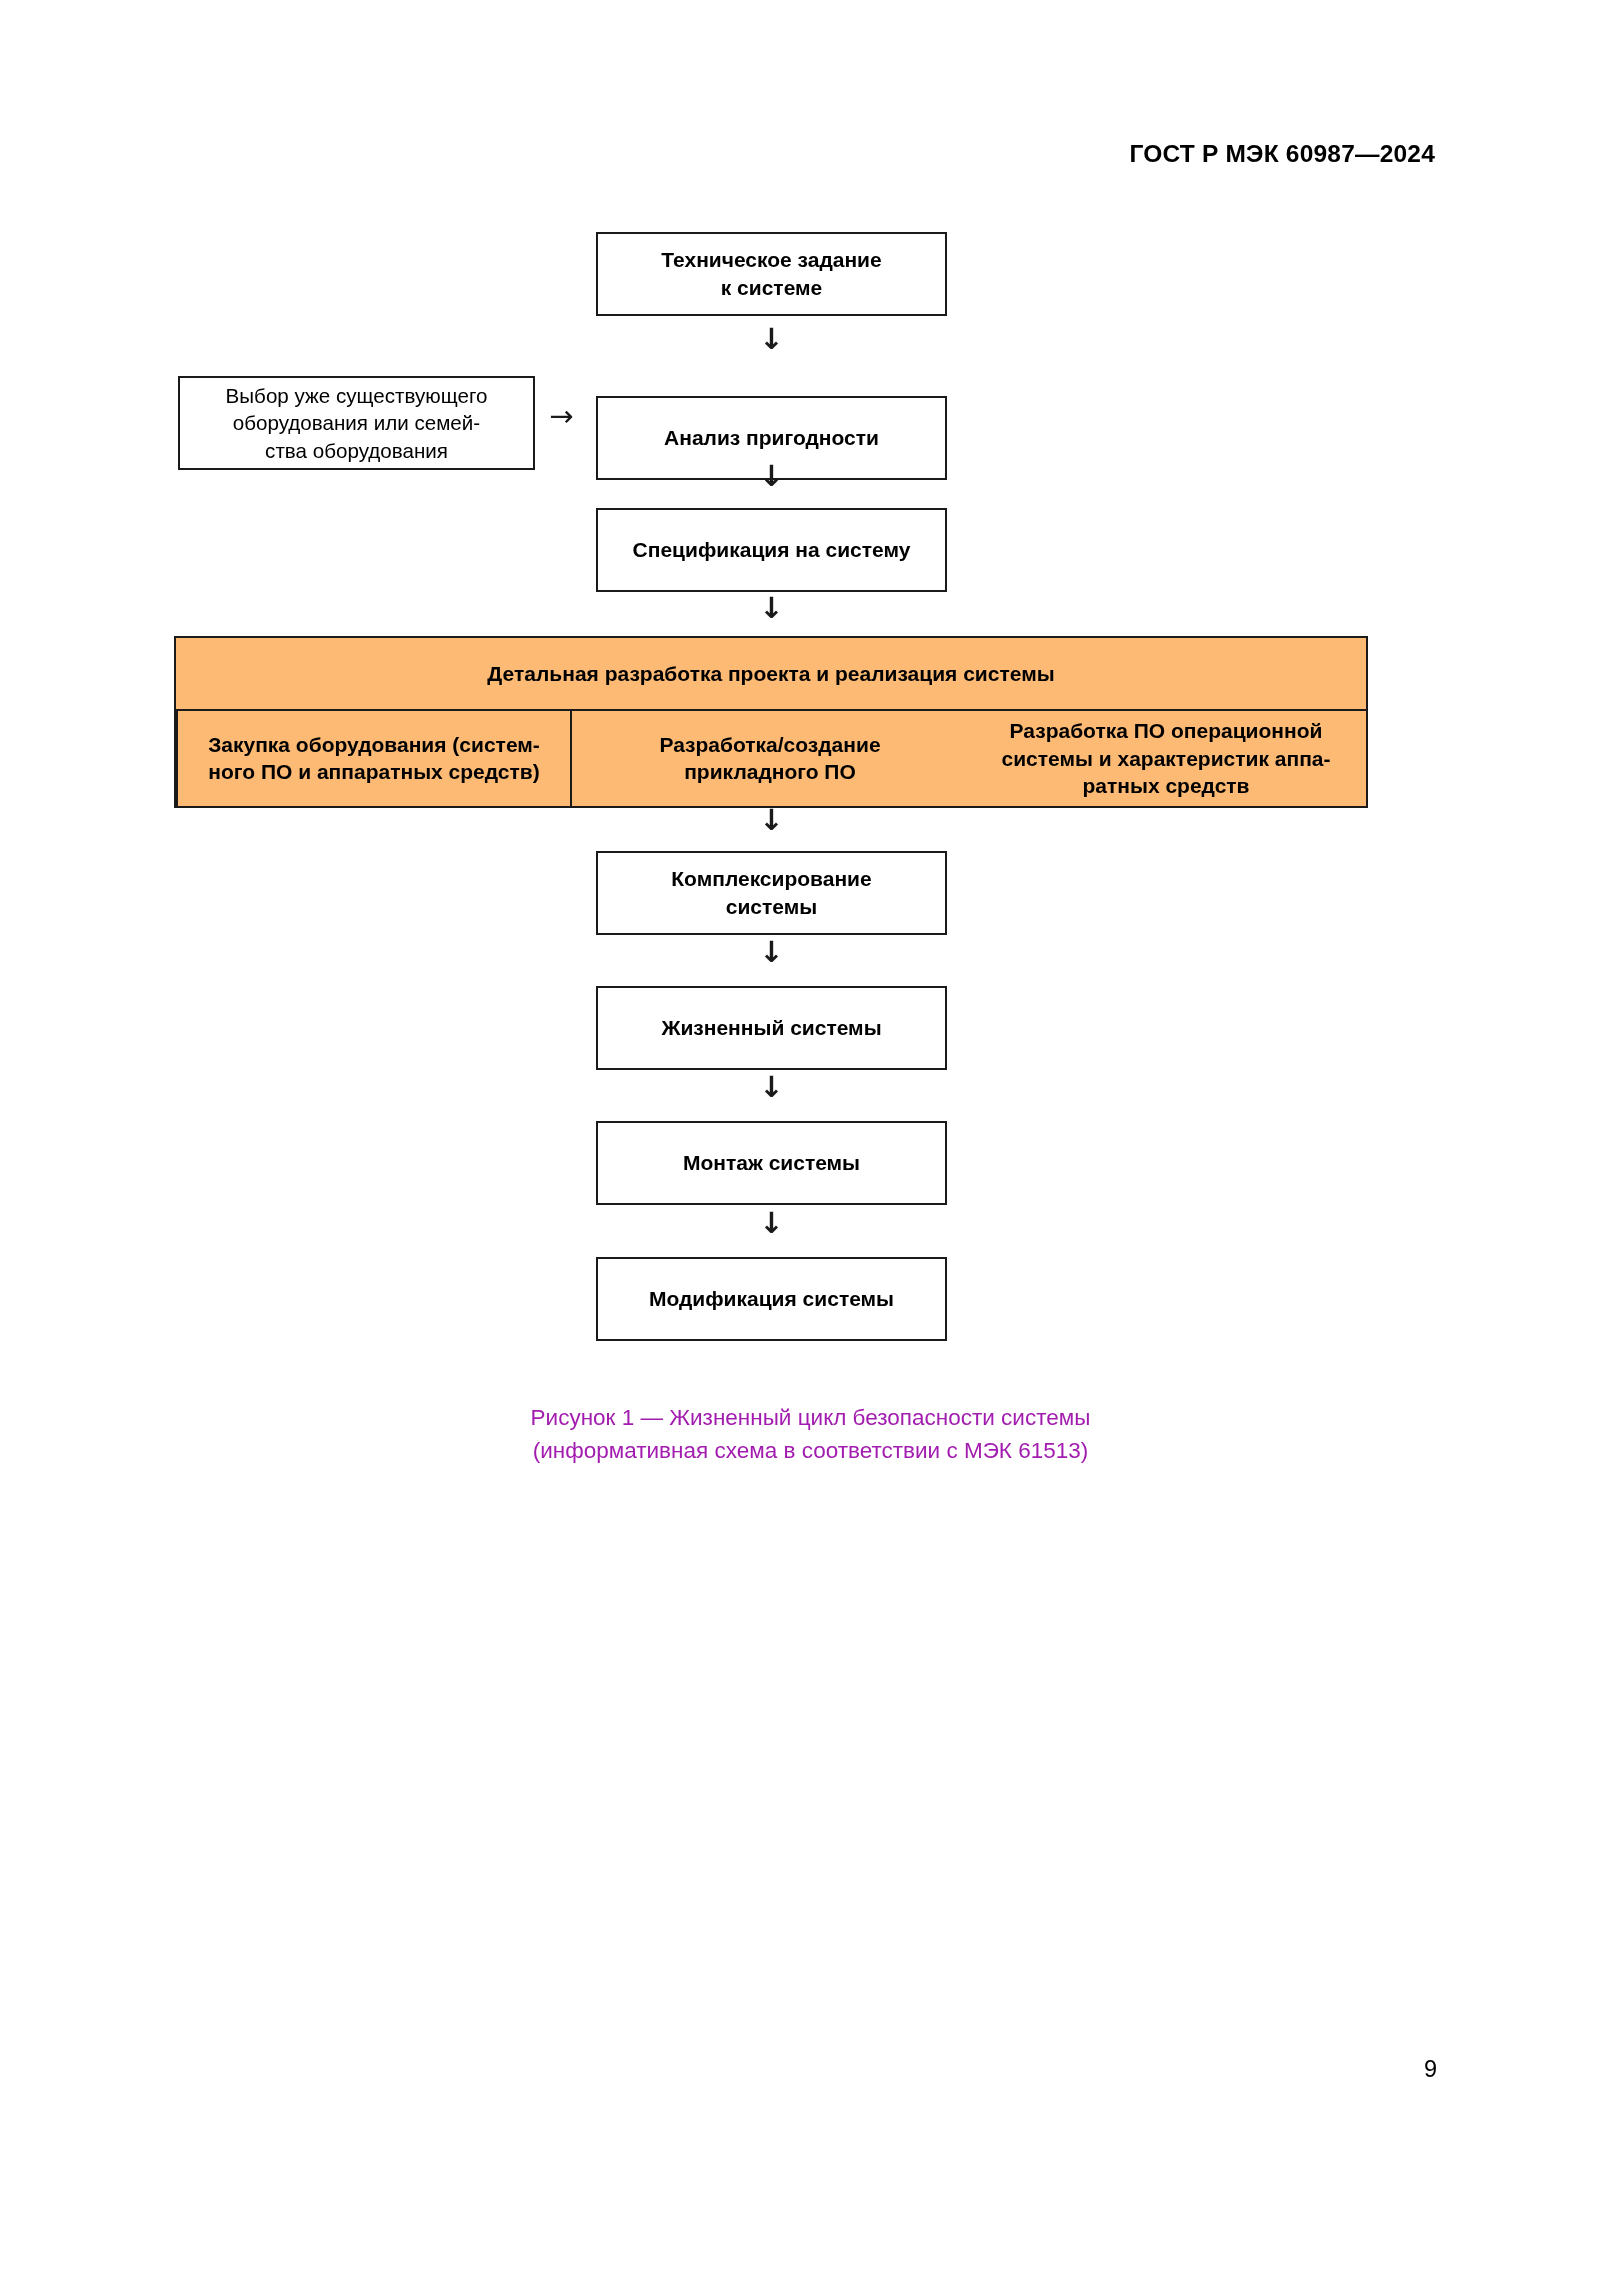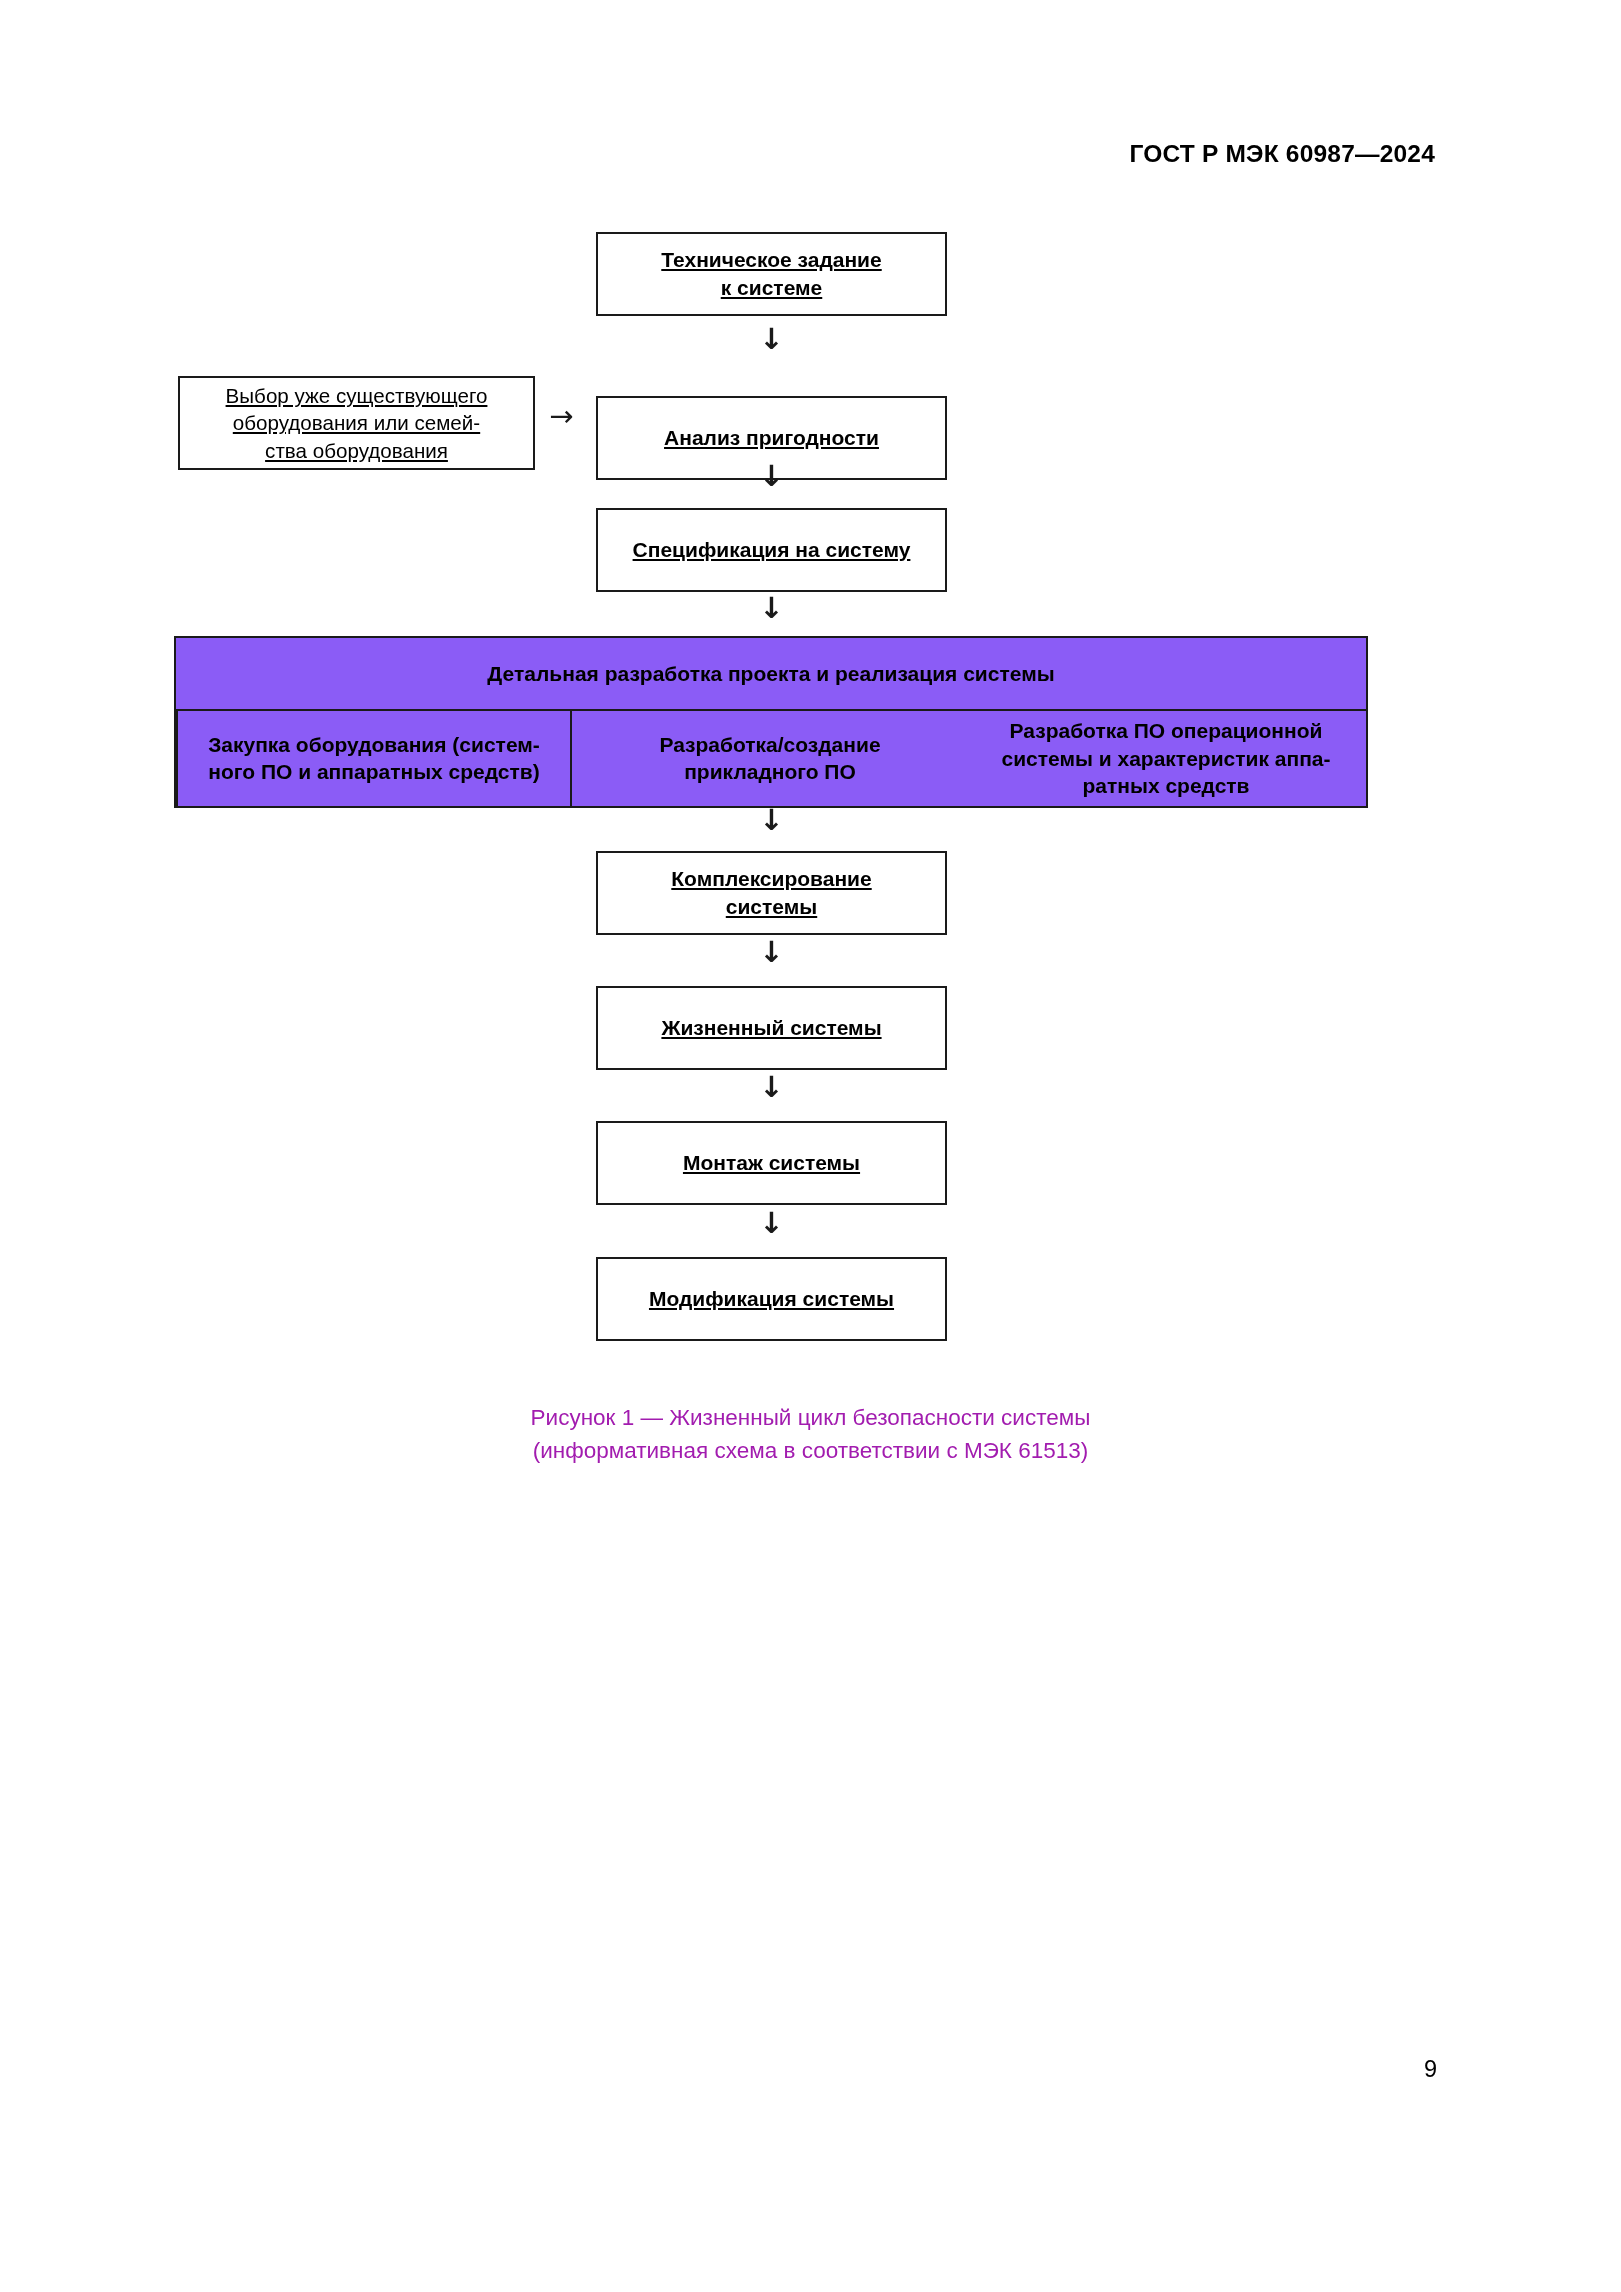--- a/index.html
+++ b/index.html
@@ -51,42 +51,41 @@
     justify-content: center;
     text-align: center;
     font-size: 21px;
     font-weight: bold;
     line-height: 1.32;
     padding: 3.9px 9.8px;
   }
   .box .txt {
     display: block;
     white-space: pre-line;
-    text-decoration: underline;
   }
 
   
   .box-spec-req   { left: 596px;  top: 232px;  width: 351px; height: 84px; }
   .box-select     { left: 178px;  top: 376px;  width: 357px; height: 94px; font-weight: normal; font-size: 20.6px; }
   .box-suit       { left: 596px;  top: 376px;  width: 351px; height: 84px; margin-top: 20px; }
   .box-sysspec    { left: 596px;  top: 508px;  width: 351px; height: 84px; }
   .box-integ      { left: 596px;  top: 851px;  width: 351px; height: 84px; }
   .box-valid      { left: 596px;  top: 986px; width: 351px; height: 84px; }
   .box-install    { left: 596px;  top: 1121px; width: 351px; height: 84px; }
   .box-modify     { left: 596px;  top: 1257px; width: 351px; height: 84px; }
 
   
   .composite {
     position: absolute;
     left: 174px;
     top: 636px;
     width: 1194px;
     box-sizing: border-box;
     border: 2.9px solid #1a1a1a;
-    background: #8b5cf6;
+    background: #fdba74;
   }
   .composite-title {
     height: 71px;
     display: flex;
     align-items: center;
     justify-content: center;
     font-size: 21px;
     font-weight: bold;
     text-align: center;
   }

